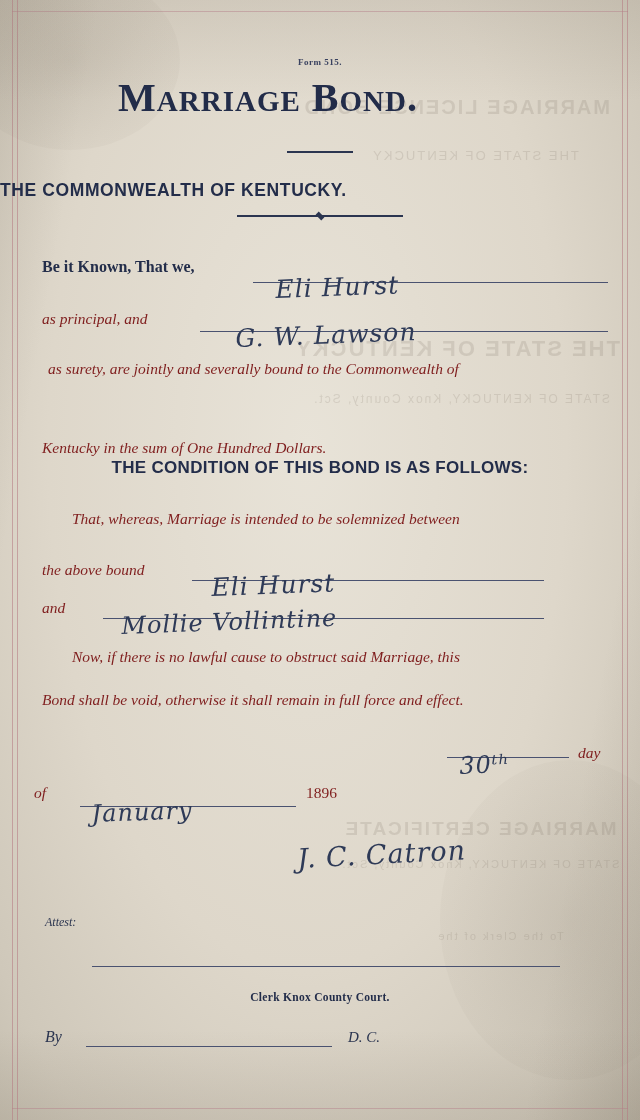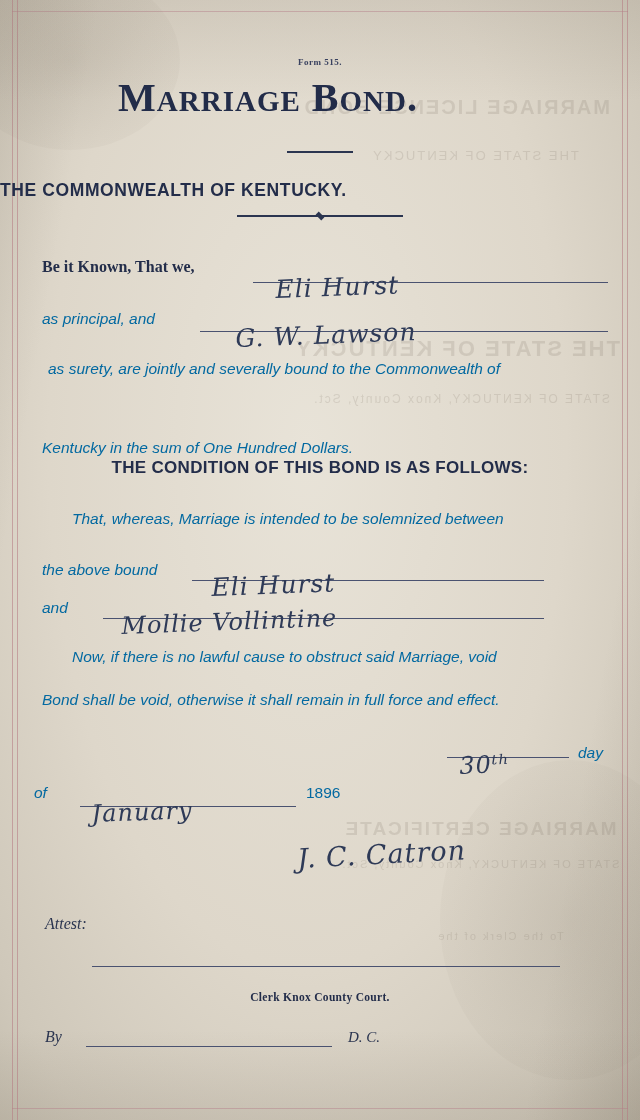--- a/index.html
+++ b/index.html
@@ -142,24 +142,24 @@
     text-align: center;
     font-family: "Liberation Sans", sans-serif;
     font-size: 17px;
     font-weight: bold;
     letter-spacing: 0.3px;
     color: #232d4a;
   }
 
   .body-line {
     position: absolute;
-    font-family: Liberation Sans, sans-serif;
+    font-family: Liberation Serif, serif;
     font-style: italic;
     font-size: 15.5px;
-    color: #0369a1;
+    color: #7f1d1d;
     white-space: nowrap;
     text-align: center;
   }
 
   .beit {
     position: absolute;
     left: 42px; top: 258px;
     font-family: "Liberation Serif", serif;
     font-size: 16px;
     font-weight: bold;
@@ -197,21 +197,21 @@
     font-weight: bold;
     letter-spacing: 0.3px;
     color: #232d4a;
   }
 
   .attest {
     position: absolute;
     left: 45px; top: 915px;
     font-family: "Liberation Serif", serif;
     font-style: italic;
-    font-size: 16px;
+    font-size: 12px;
     color: #2b3550;
   }
   .byword {
     position: absolute;
     left: 45px; top: 1028px;
     font-family: "Liberation Serif", serif;
     font-style: italic;
     font-size: 16px;
     color: #2b3550;
   }
@@ -290,21 +290,21 @@
     <div class="body-line" style="left:72px; top:510px;">That, whereas, Marriage is intended to be solemnized between</div>
 
     <div class="body-line" style="left:42px; top:561px;">the above bound</div>
     <div class="blank" style="left:192px; top:580px; width:352px;"></div>
     <div class="hand h1" style="left:212px; top:573px;">Eli Hurst</div>
 
     <div class="body-line" style="left:42px; top:599px;">and</div>
     <div class="blank" style="left:103px; top:618px; width:441px;"></div>
     <div class="hand h2" style="left:122px; top:612px;">Mollie Vollintine</div>
 
-    <div class="body-line" style="left:72px; top:648px;">Now, if there is no lawful cause to obstruct said Marriage, void</div>
+    <div class="body-line" style="left:72px; top:648px;">Now, if there is no lawful cause to obstruct said Marriage, this</div>
     <div class="body-line" style="left:42px; top:691px;">Bond shall be void, otherwise it shall remain in full force and effect.</div>
 
     <div class="blank" style="left:447px; top:757px; width:122px;"></div>
     <div class="hand h2" style="left:460px; top:752px; transform:rotate(-3deg);">30ᵗʰ</div>
     <div class="body-line" style="left:578px; top:744px;">day</div>
 
     <div class="body-line" style="left:34px; top:784px;">of</div>
     <div class="blank" style="left:80px; top:806px; width:216px;"></div>
     <div class="hand h2" style="left:92px; top:800px;">January</div>
     <div class="body-line" style="left:306px; top:784px; font-style:normal;">1896</div>

